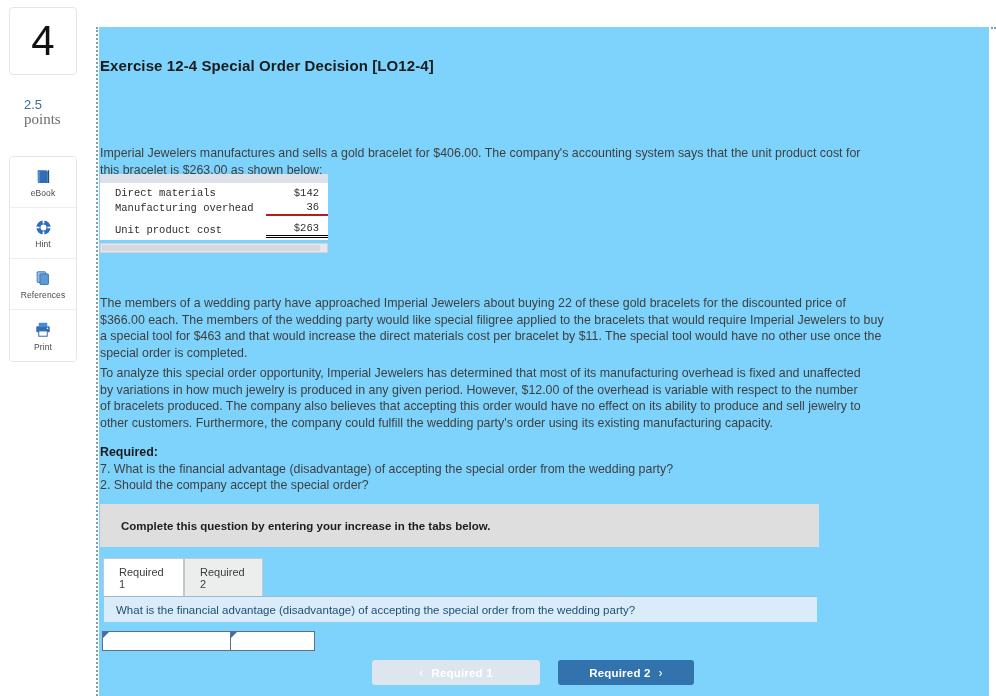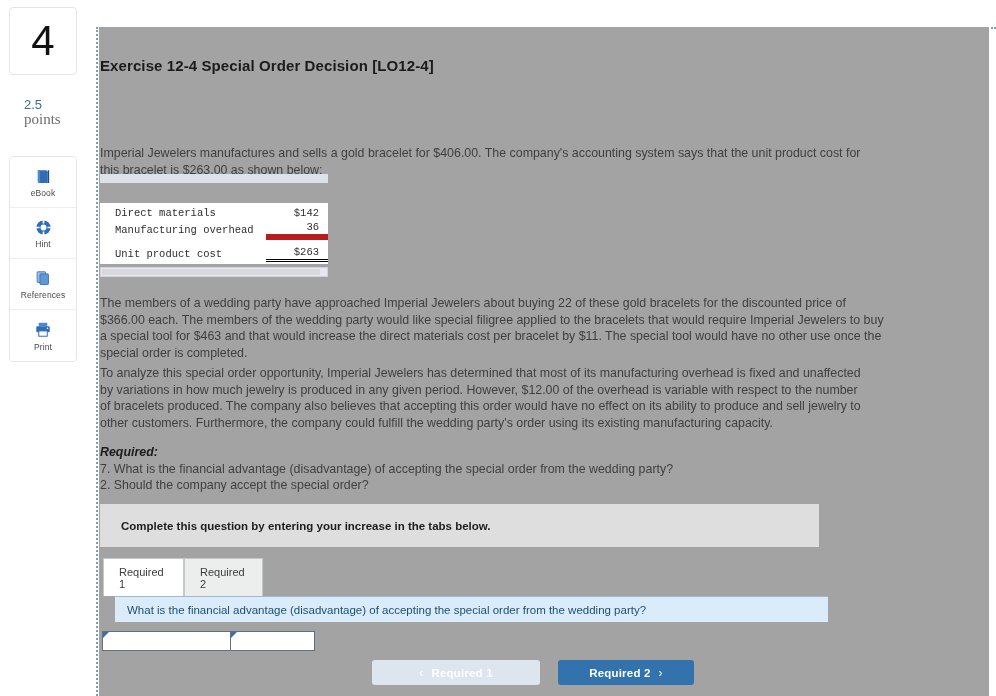--- a/index.html
+++ b/index.html
@@ -44,44 +44,44 @@
   #dot-top {
     position: absolute; left: 96px; top: 27px; width: 900px; height: 0;
     border-top: 2px dotted #7d9fb5;
   }
   #dot-left {
     position: absolute; left: 96px; top: 27px; width: 0; height: 669px;
     border-left: 2px dotted #7d9fb5;
   }
 
   
-  #content { position: absolute; left: 99px; top: 27px; width: 890px; height: 669px; background:#a3a3a3; }
+  #content { position: absolute; left: 99px; top: 27px; width: 890px; height: 669px; background:#7dd3fc; }
 
   .ex-title {
     position: absolute; left: 1px; top: 30px; width: 700px;
     font-size: 15px; font-weight: bold; color: #1b1b1b; letter-spacing: .1px;
   }
 
   .para { position: absolute; font-size: 12.4px; line-height: 16.5px; color: #3f3f3f; margin-top: 18px; }
   #p-intro { left: 1px; top: 100px; width: 768px; }
   #p-wedding { left: 1px; top: 250px; width: 787px; }
   #p-analyze { left: 1px; top: 320px; width: 768px; }
 
   .req-block { position: absolute; left: 1px; top: 417px; width: 700px; font-size: 12.4px; line-height: 16.5px; color:#3f3f3f; }
-  .req-block .req-head { font-weight: bold; color:#1b1b1b;font-style:italic; }
+  .req-block .req-head { font-weight: bold; color:#1b1b1b; }
 
   
   #cost-table-wrap { position: absolute; left: 1px; top: 147px; width: 228px; }
   #cost-table-band { height: 9px; background: #dde1ea; }
-  #cost-table-body { background:#fff; padding: 3px 0 2px 0; margin-top: 20px; }
+  #cost-table-body { background:#fff; padding: 3px 0 2px 0; }
   table.cost { border-collapse: collapse; width: 228px; font-family: "Liberation Mono", monospace; font-size: 10.5px; color:#2e2e2e; }
   table.cost td { padding: 0 0 0 0; height: 14px; vertical-align: bottom; line-height: 14px; }
   table.cost td.lbl { padding-left: 15px; white-space: nowrap; }
   table.cost td.val { text-align: right; padding-right: 9px; width: 62px; }
-  table.cost tr.underline td.val { border-bottom: 6px solid #b91c1c; }
+  table.cost tr.underline td.val { border-bottom: 2px solid #b91c1c; }
   table.cost tr.total td { padding-top: 5px; }
   table.cost tr.total td.val { border-bottom: 3px double #000; }
   #cost-scroll {
     margin-top: 3px; height: 10px; background: #e8e8ec;
     border: 1px solid #cfd2d8; position: relative;
   }
   #cost-scroll .thumb { position: absolute; left: 1px; top: 1px; height: 6px; width: 218px; background: #d6d8de; }
 
   
   #instr-box {
@@ -99,21 +99,21 @@
     font-size: 11px; color: #3c3c3c; cursor: pointer;
     border: 1px solid #c4c7cc; border-bottom: none;
   }
   .tab.active { background: #ffffff; z-index: 3; }
   .tab.inactive { background: #eceded; z-index: 2; }
   #tab-0 { left: 3px; width: 81px; }
   #tab-1 { left: 84px; width: 79px; }
 
   
   #qbar {
-    position: absolute; left: 16px; top: 569px; width: 713px; height: 26px;
+    position: absolute; left: 5px; top: 569px; width: 713px; height: 26px;
     background: #daecfa; border-top: 1px solid #9dbad0;
     display: flex; align-items: center;
   }
   #qbar .txt { font-size: 11.5px; color: #1d4f73; padding-left: 12px; }
 
   
   #ans-grid { position: absolute; left: 3px; top: 604px; height: 20px; display:flex; }
   .ans-cell {
     height: 20px; background: #fff; border: 1px solid #5d7186; position: relative;
   }

